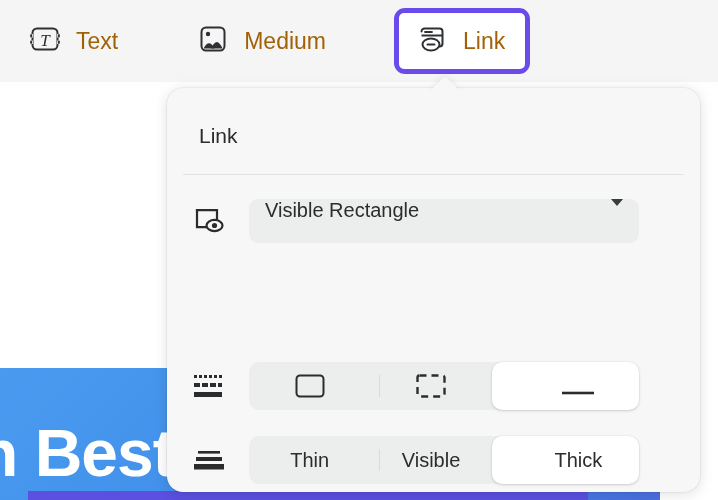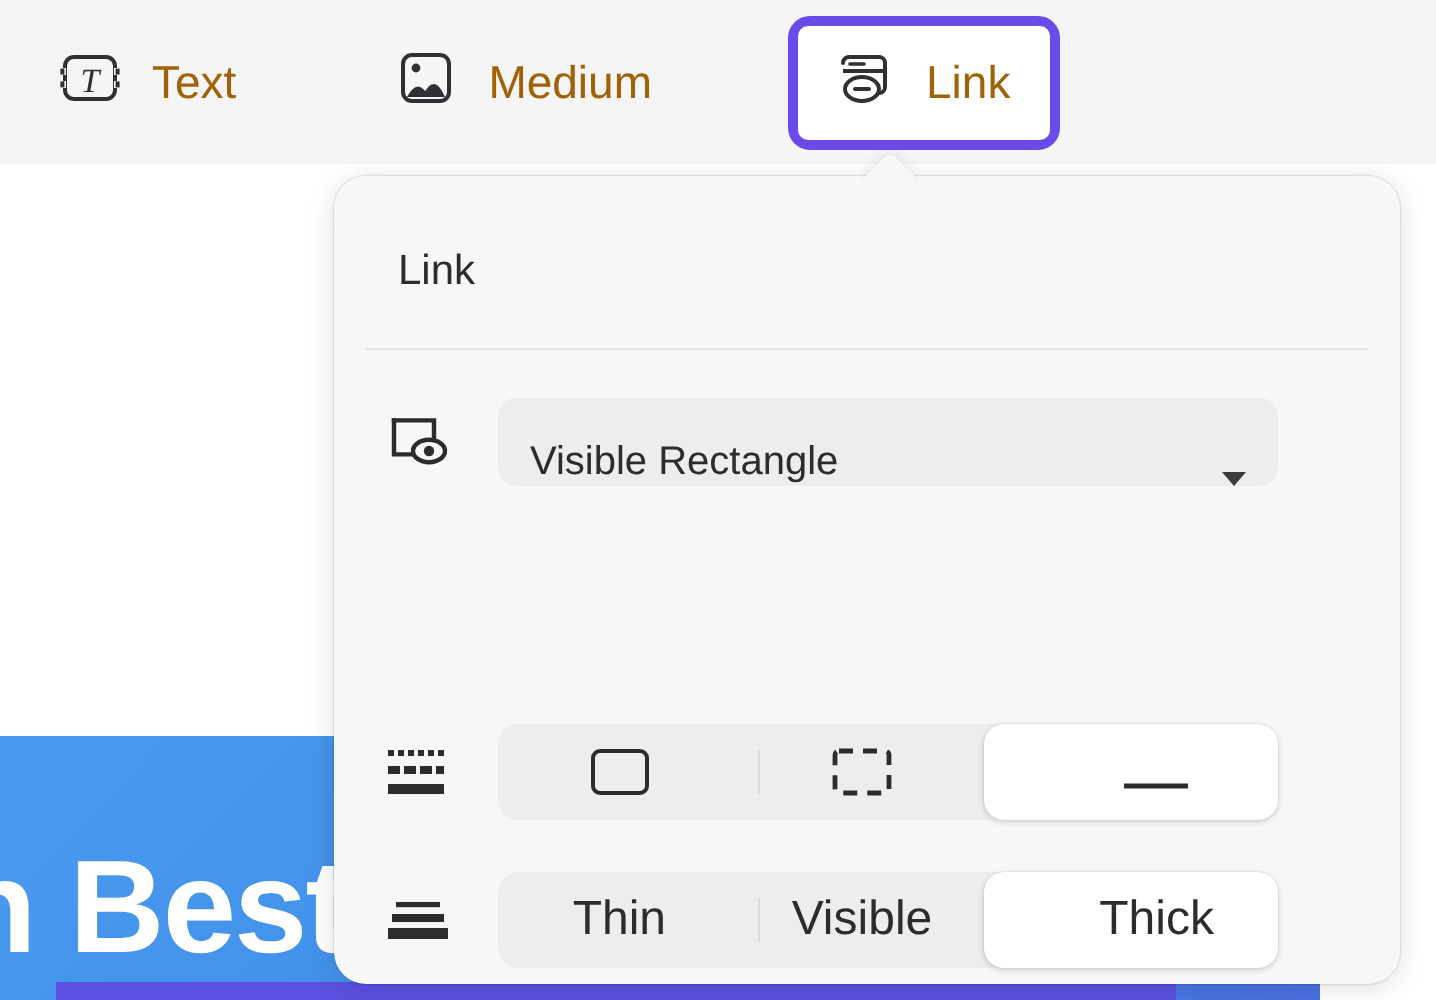--- a/index.html
+++ b/index.html
@@ -159,21 +159,21 @@
   }
 
   
   #row-visibility { top: 110px; height: 46px; }
   #visibility-select {
     width: 390px;
     height: 44px;
     background: #eceded;
     border-radius: 9px;
     display: flex;
-    align-items: flex-end;
+    align-items: flex-start;
     position: relative;
     cursor: pointer;
   }
   #visibility-value {
     font-size: 20px;
     color: #2b2c2e;
     margin-left: 16px;
   }
   #visibility-caret {
     position: absolute;
@@ -194,21 +194,21 @@
     align-items: center;
     position: relative;
     box-sizing: border-box;
   }
   .seg {
     flex: 1 1 0;
     height: 100%;
     display: flex;
     align-items: center;
     justify-content: center;
-    font-size: 24px;
+    font-size: 20px;
     color: #2b2c2e;
     cursor: pointer;
     position: relative;
     box-sizing: border-box;
   }
   .seg.sel {
     background: #ffffff;
     border-radius: 10px;
     box-shadow: 0 1px 3px rgba(0,0,0,0.16), 0 0 0 0.5px rgba(0,0,0,0.04);
     z-index: 2;

